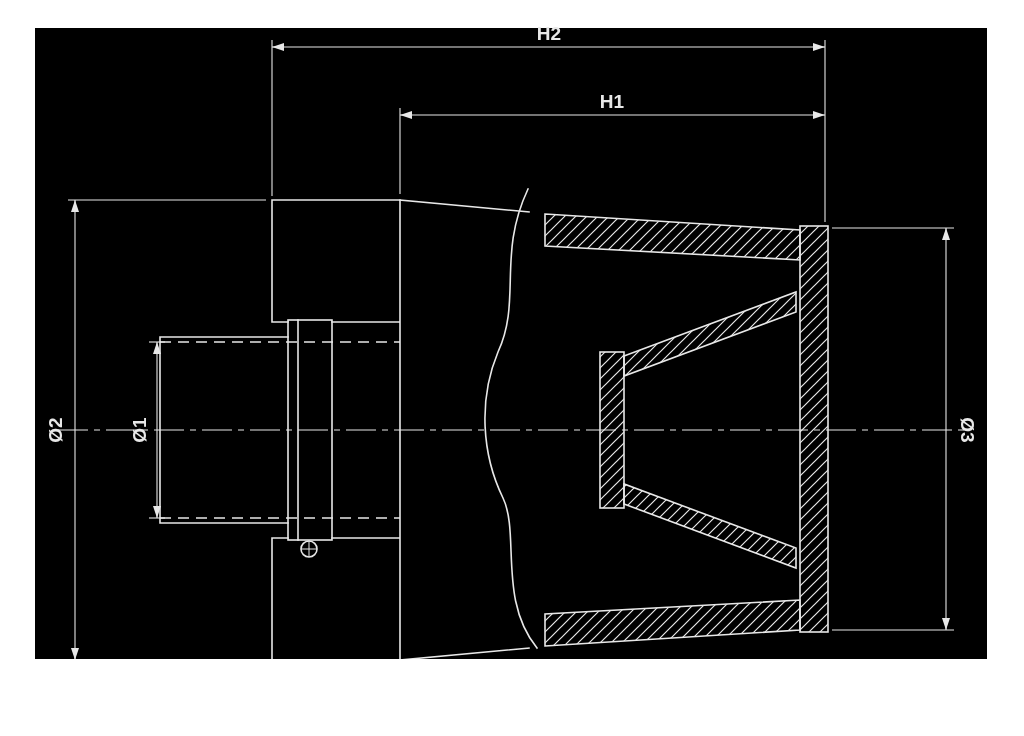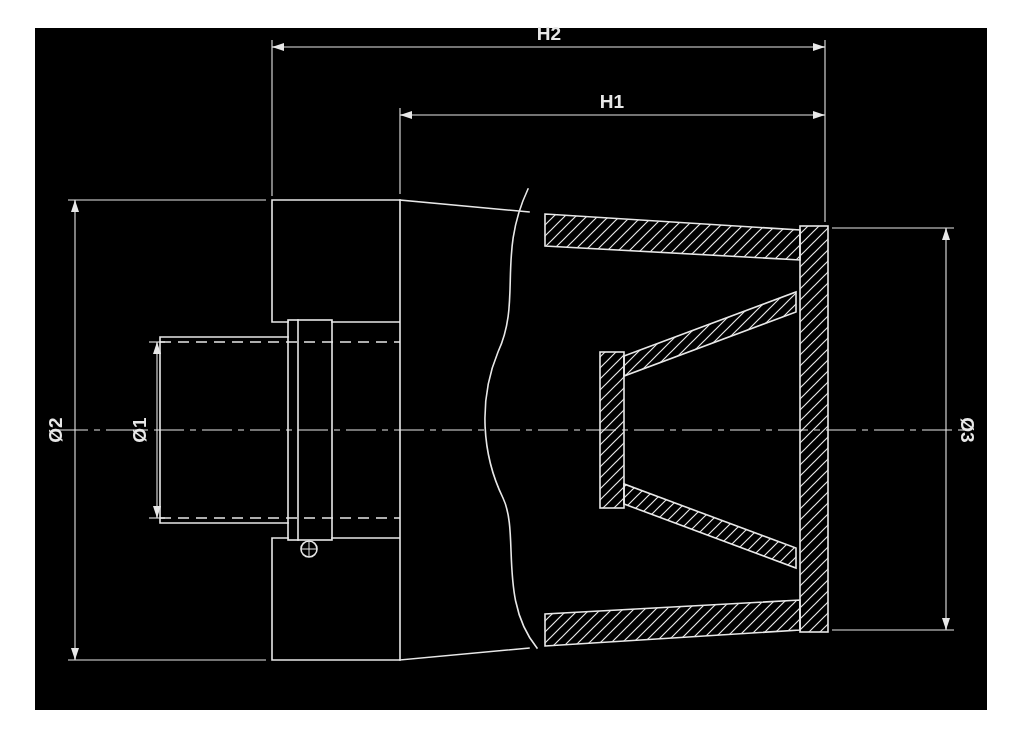--- a/index.html
+++ b/index.html
@@ -1,21 +1,21 @@
 <!DOCTYPE html>
 <html style="--background: #ffffff; --canvas: #000000; --line: #e8e8e8;"><head>
 <meta charset="utf-8">
 <style>
   :root{
     --background:#ffffff;
     --canvas:#000000;
     --line:#e8e8e8;
   }
   html,body{margin:0;padding:0;background:var(--background);}
-  .page{position:relative;width:1024px;height:736px;background:var(--background);overflow:hidden;}
+  .page{position:relative;width:1024px;height:659px;background:var(--background);overflow:hidden;}
   svg{display:block;}
   .canvas-rect{fill:var(--canvas);}
   .s1{stroke:var(--line);stroke-width:1;fill:none;}
   .s2{stroke:var(--line);stroke-width:1.6;fill:none;stroke-linecap:square;}
   .hid{stroke:var(--line);stroke-width:1.3;fill:none;stroke-dasharray:11 7;}
   .center{stroke:var(--line);stroke-width:1.1;fill:none;stroke-dasharray:30 6 6 6;}
   .dim{stroke:var(--line);stroke-width:1.1;fill:none;}
   .ext{stroke:var(--line);stroke-width:1.1;fill:none;}
   .arrow{fill:var(--line);stroke:none;}
   .hatched{fill:url(#hatch);stroke:var(--line);stroke-width:1.6;}

